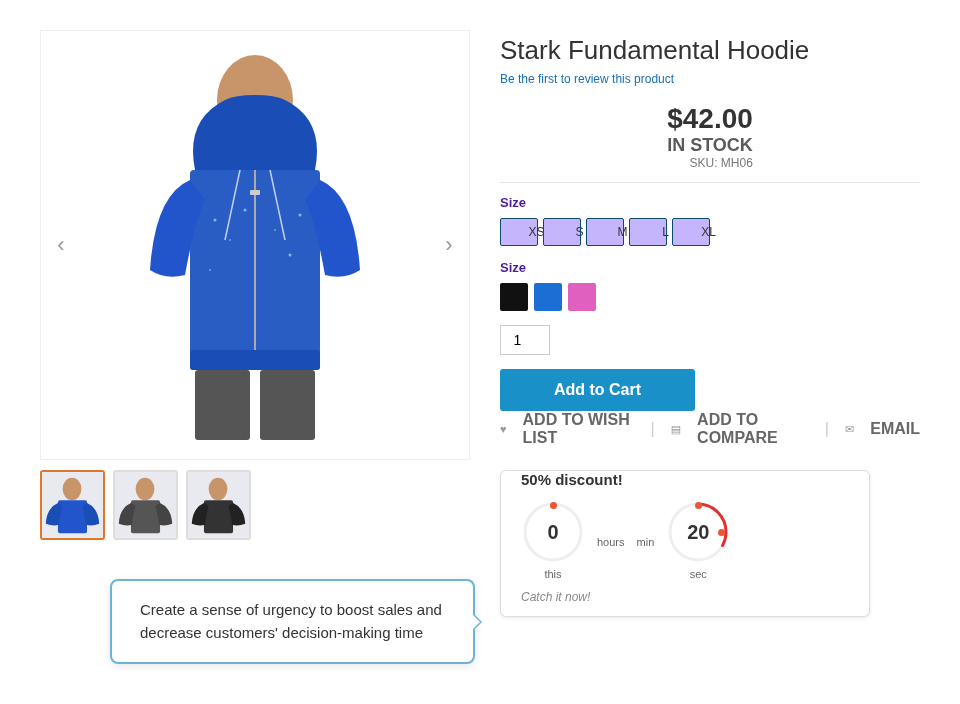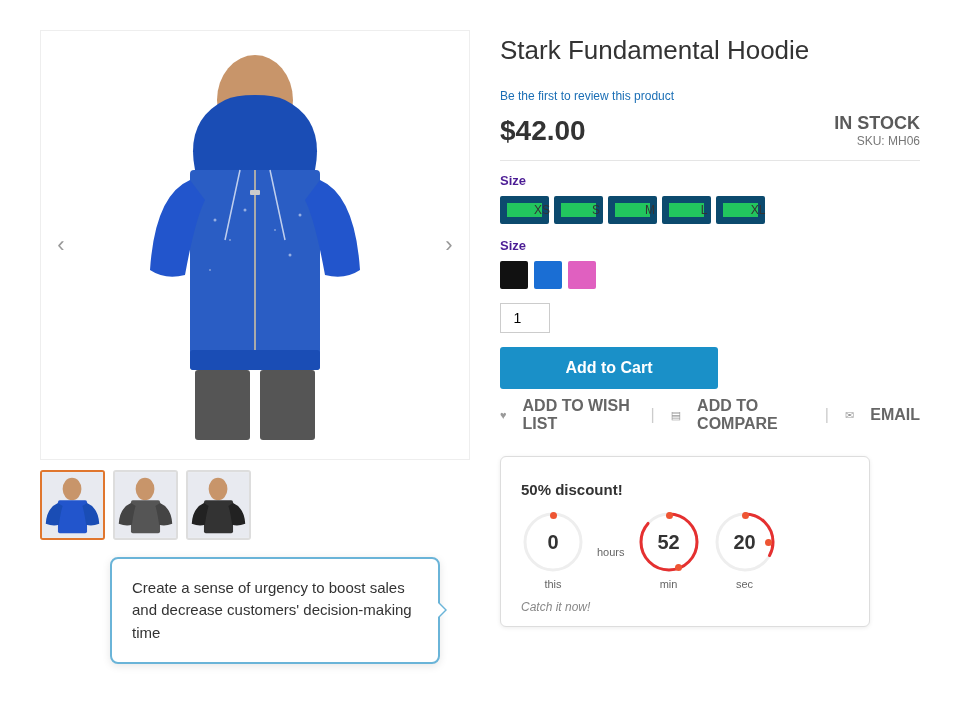--- a/index.html
+++ b/index.html
@@ -81,22 +81,22 @@
     }
 
     
     .callout-box {
       position: absolute;
       bottom: 10px;
       left: 70px;
       background: #fff;
       border: 2px solid #6ab4d8;
       border-radius: 8px;
-      padding: 18px 20px;
-      width: 330px;
+      padding: 18px 28px;
+      width: 365px;
       font-size: 15px;
       color: #333;
       line-height: 1.5;
       z-index: 10;
       box-shadow: 0 2px 8px rgba(0,0,0,0.1);
     }
     .callout-box::after {
       content: '';
       position: absolute;
       right: -18px;
@@ -119,35 +119,36 @@
     
     .product-details-section {
       flex: 1;
       padding-top: 5px;
     }
 
     .product-title {
       font-size: 26px;
       font-weight: 400;
       color: #333;
-      margin-bottom: 20px;
+      margin-bottom: 3px;
     }
 
     .review-link {
       color: #1a6eb5;
       font-size: 12px;
       cursor: pointer;
       text-decoration: none;
     }
 
     .price-stock-row {
       display: flex;
       align-items: center;
       justify-content: space-between;
-      margin: 9px 0 8px;
+      margin: 16px 0 8px;
+      flex-direction: column;
     }
 
     .price {
       font-size: 28px;
       font-weight: bold;
       color: #333;
     }
 
     .stock-sku {
       text-align: right;
@@ -182,22 +183,22 @@
 
     .size-options {
       display: flex;
       gap: 5px;
       margin-bottom: 14px;
     }
 
     .size-btn {
       width: 38px;
       height: 28px;
-      border: 7px solid #0c4a6e;
-      background: #22c55e;
+      border: 1px solid #0c4a6e;
+      background: #c4b5fd;
       font-size: 12px;
       cursor: pointer;
       display: flex;
       align-items: center;
       justify-content: center;
       color: #333;
       border-radius: 2px;
       padding-left: 35px;
     }
 
@@ -222,30 +223,30 @@
     .qty-input {
       width: 50px;
       height: 30px;
       border: 1px solid #ccc;
       text-align: center;
       font-size: 14px;
       padding: 0 5px;
     }
 
     .add-to-cart-btn {
-      width: 218px;
+      width: 195px;
       height: 42px;
       background: #1a90c8;
       color: #fff;
       border: none;
       font-size: 16px;
       font-weight: bold;
       cursor: pointer;
       border-radius: 3px;
-      margin-bottom: 8px;
+      margin-bottom: 0;
     }
 
     .secondary-actions {
       display: flex;
       gap: 16px;
       margin-bottom: 18px;
       align-items: center;
     }
 
     .action-link {
@@ -261,21 +262,21 @@
     }
 
     .action-sep {
       color: #ccc;
     }
 
     
     .countdown-widget {
       border: 1px solid #ddd;
       border-radius: 6px;
-      padding: 24px 20px 12px;
+      padding: 0 20px 12px;
       background: #fff;
       box-shadow: 0 1px 4px rgba(0,0,0,0.08);
       max-width: 370px;
       margin-top: 23px;
     }
 
     .discount-label {
       font-size: 15px;
       font-weight: bold;
       color: #333;
@@ -508,29 +509,20 @@
             <div class="circle-dot" style="top:2px; left:29px;"></div>
           </div>
           <div class="timer-label">this</div>
         </div>
 
         <div class="timer-unit">
           <div class="timer-label">hours</div>
         </div>
 
         <div class="timer-unit">
-          <div class="circle-container">
-            <svg class="circle-svg" width="64" height="64" viewBox="0 0 64 64">
-              <circle class="circle-bg" cx="32" cy="32" r="28"></circle>
-              <circle class="circle-progress" cx="32" cy="32" r="28" stroke="#e53030" stroke-dasharray="152 176"></circle>
-            </svg>
-            <div class="circle-text">52</div>
-            <div class="circle-dot" style="top:2px; left:29px;"></div>
-            <div class="circle-dot" style="bottom:3px; right:19px;"></div>
-          </div>
           <div class="timer-label">min</div>
         </div>
 
         <div class="timer-unit">
           <div class="circle-container">
             <svg class="circle-svg" width="64" height="64" viewBox="0 0 64 64">
               <circle class="circle-bg" cx="32" cy="32" r="28"></circle>
               <circle class="circle-progress" cx="32" cy="32" r="28" stroke="#e53030" stroke-dasharray="58 176"></circle>
             </svg>
             <div class="circle-text">20</div>

